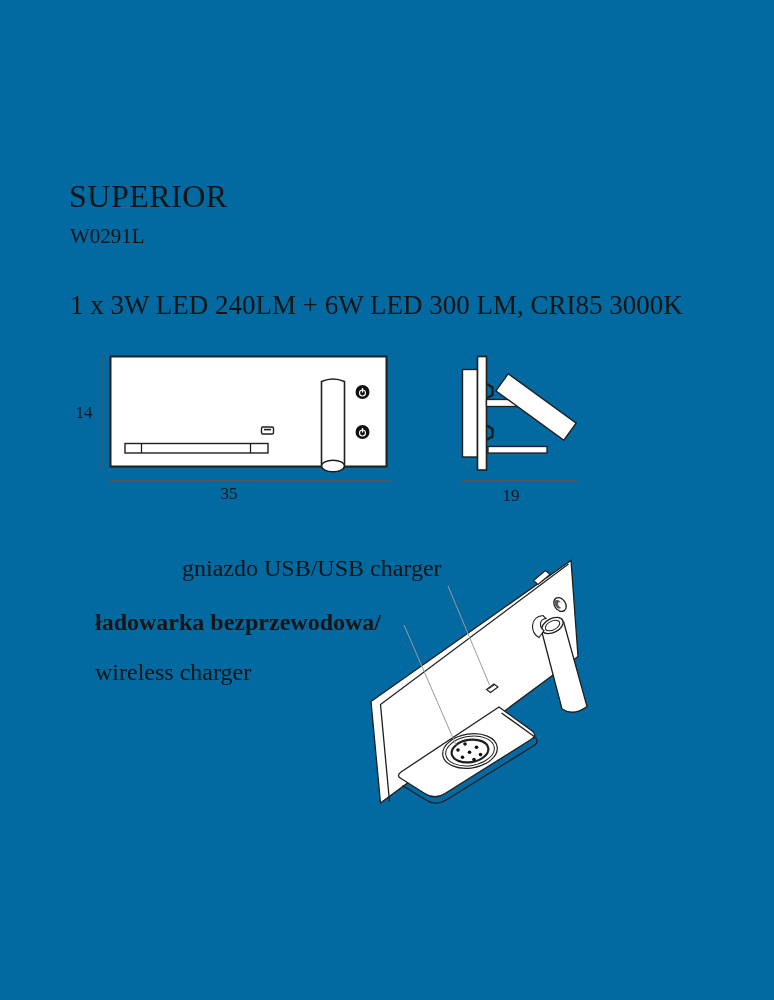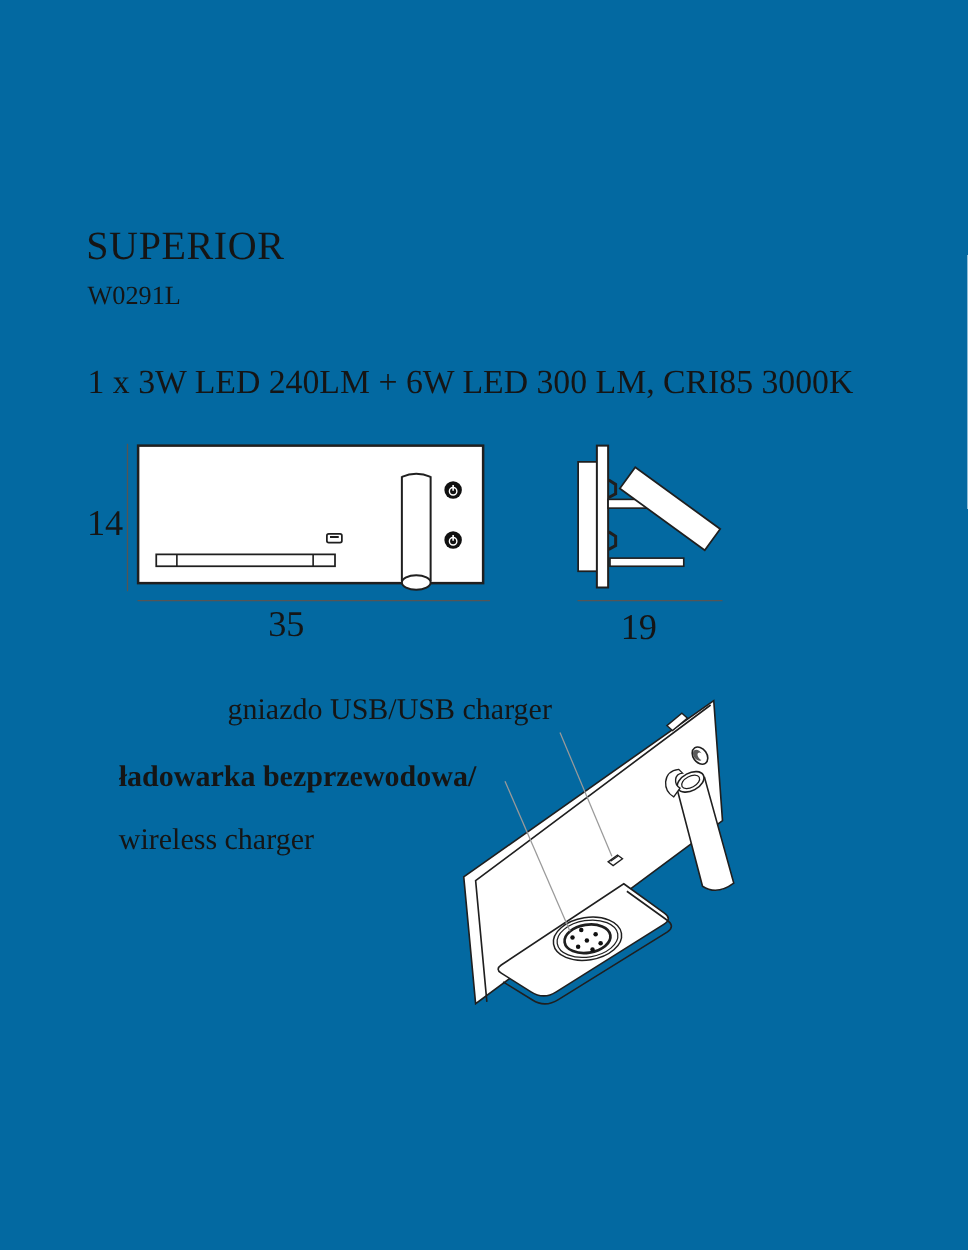--- a/index.html
+++ b/index.html
@@ -9,21 +9,21 @@
     background:#0369a1;
     font-family:"Liberation Serif","DejaVu Serif",serif;
     color:#111;
     overflow:hidden;
   }
   .art{position:absolute;left:0;top:0;width:774px;height:1000px;}
   .txt{position:absolute;white-space:nowrap;color:#151515;}
   .title{left:69px;top:178px;font-size:32px;letter-spacing:.5px;}
   .model{left:70px;top:224px;font-size:21px;}
   .spec{left:70px;top:258px;font-size:27px;margin-top:32px;}
-  .dim{font-size:29px;transform:translateX(-50%);}
+  .dim{font-size:17px;transform:translateX(-50%);}
   .dim14{left:84px;top:403px;}
   .dim35{left:229px;top:484px;}
   .dim15{left:511px;top:486px;}
   .ann{font-size:24px;text-align:center;}
   .ann-usb{left:182px;top:555px;}
   .ann-wl1{left:95px;top:609px;font-weight:bold;}
   .ann-wl2{left:95px;top:640px;margin-top:19px;}
   svg *{vector-effect:none;}
 </style>
 </head>

